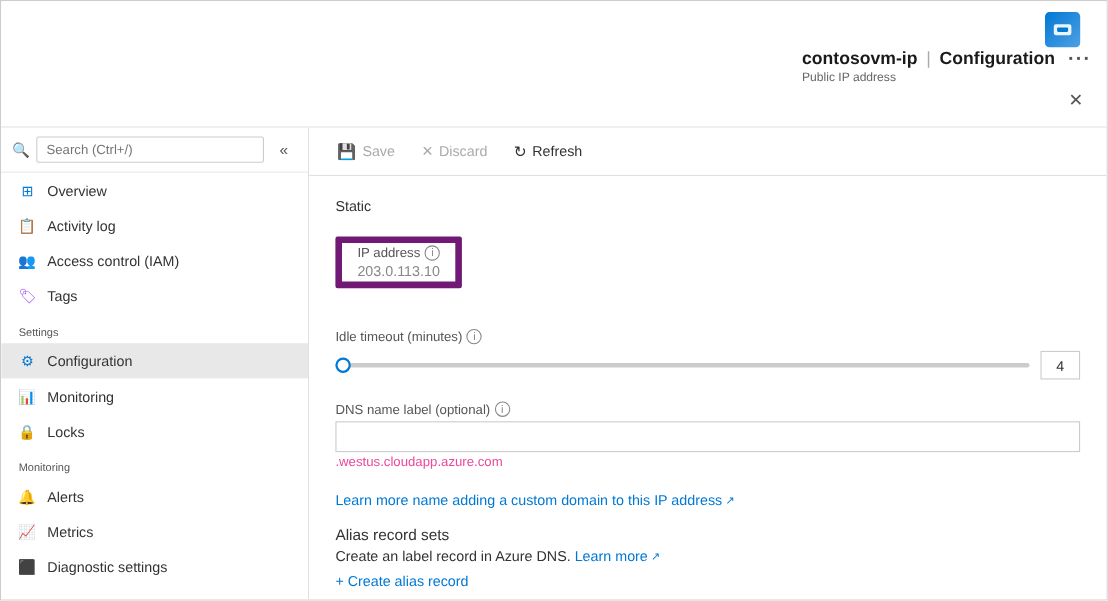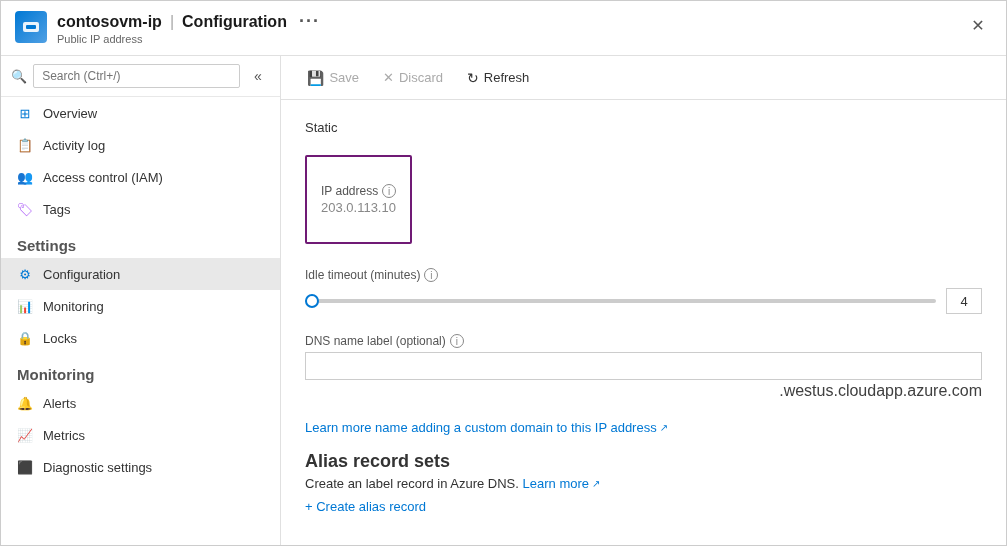--- a/index.html
+++ b/index.html
@@ -1,55 +1,55 @@
 <!DOCTYPE html>
 <html><head>
   <meta charset="utf-8">
   <style>
     * { box-sizing: border-box; margin: 0; padding: 0; }
     body { font-family: 'Segoe UI', Arial, sans-serif; font-size: 13px; color: #333; background: #f5f5f5; display: flex; justify-content: center; align-items: center; height: 100vh; }
     .window { width: 1007px; height: 546px; background: #fff; border: 1px solid #ccc; box-shadow: 0 2px 12px rgba(0,0,0,0.2); display: flex; flex-direction: column; overflow: hidden; }
-    .title-bar { display: flex; align-items: flex-start; padding: 10px 14px; border-bottom: 1px solid #e0e0e0; background: #fff; min-height: 54px; }
+    .title-bar { display: flex; align-items: flex-end; padding: 10px 14px; border-bottom: 1px solid #e0e0e0; background: #fff; min-height: 54px; flex-direction: column; }
     .title-bar-icon { width: 32px; height: 32px; background: linear-gradient(135deg, #0078d4, #50a0e4); border-radius: 4px; margin-right: 10px; flex-shrink: 0; display: flex; align-items: center; justify-content: center; }
     .title-bar-icon svg { width: 20px; height: 20px; }
     .title-text { display: flex; flex-direction: column; flex: 1; }
     .title-main { font-size: 16px; font-weight: 600; color: #1a1a1a; display: flex; align-items: center; gap: 8px; }
     .title-separator { color: #aaa; font-weight: 300; }
     .title-sub { font-size: 11px; color: #666; margin-top: 1px; }
     .title-ellipsis { color: #555; cursor: pointer; font-size: 18px; letter-spacing: 1px; margin-left: 4px; }
     .close-btn { width: 28px; height: 28px; display: flex; align-items: center; justify-content: center; cursor: pointer; color: #555; font-size: 16px; border-radius: 4px; }
     .content { display: flex; flex: 1; overflow: hidden; }
     .sidebar { width: 280px; min-width: 280px; background: #fff; border-right: 1px solid #e0e0e0; display: flex; flex-direction: column; overflow-y: auto; }
     .search-bar { display: flex; align-items: center; padding: 8px 10px; border-bottom: 1px solid #e8e8e8; gap: 6px; }
     .search-input { flex: 1; border: 1px solid #ccc; border-radius: 2px; padding: 4px 8px; font-size: 12px; color: #555; outline: none; }
     .collapse-btn { width: 24px; height: 24px; display: flex; align-items: center; justify-content: center; cursor: pointer; color: #555; font-size: 14px; }
     .nav-item { display: flex; align-items: center; padding: 8px 16px; cursor: pointer; gap: 10px; color: #333; font-size: 13px; }
     .nav-item.active { background: #e8e8e8; font-weight: 500; }
     .nav-icon { width: 16px; height: 16px; flex-shrink: 0; display: flex; align-items: center; justify-content: center; }
-    .section-label { padding: 12px 16px 4px 16px; font-size: 15px; font-weight: 700; color: #555; text-transform: none; }
+    .section-label { padding: 12px 16px 4px 16px; font-size: 10px; font-weight: 400; color: #555; text-transform: none; }
     .main { flex: 1; display: flex; flex-direction: column; overflow: hidden; background: #fff; }
     .toolbar { display: flex; align-items: center; padding: 8px 16px; border-bottom: 1px solid #e0e0e0; gap: 4px; min-height: 44px; }
     .toolbar-btn { display: flex; align-items: center; gap: 5px; padding: 4px 10px; cursor: pointer; color: #333; font-size: 13px; border-radius: 2px; }
     .toolbar-btn.disabled { color: #aaa; cursor: default; }
     .page-content { flex: 1; overflow-y: auto; padding: 20px 24px; }
     .field-group { margin-bottom: 20px; }
     .field-label { font-size: 12px; color: #555; margin-bottom: 4px; display: flex; align-items: center; gap: 4px; }
     .field-value { font-size: 13px; color: #333; }
-    .ip-box { border: 2px solid #701a75; padding: 27px 14px; display: inline-block; margin-bottom: 4px; border-radius: 2px; }
+    .ip-box { border: 6px solid #701a75; padding: 2px 14px; display: inline-block; margin-bottom: 17px; border-radius: 2px; }
     .ip-box .field-label { margin-bottom: 2px; }
     .ip-value { font-size: 13px; color: #888; }
     .slider-container { display: flex; align-items: center; gap: 10px; margin-top: 6px; }
     .slider { flex: 1; height: 4px; background: #ccc; border-radius: 2px; position: relative; }
     .slider-thumb { width: 14px; height: 14px; background: #fff; border: 2px solid #0078d4; border-radius: 50%; position: absolute; left: 0; top: -5px; cursor: pointer; }
     .slider-value { width: 36px; height: 26px; border: 1px solid #ccc; display: flex; align-items: center; justify-content: center; font-size: 13px; }
     .dns-input { width: 100%; height: 28px; border: 1px solid #ccc; padding: 0 8px; font-size: 13px; outline: none; }
-    .dns-suffix { text-align: right; font-size: 16px; color: #404040; margin-top: 2px; }
+    .dns-suffix { text-align: left; font-size: 12px; color: #ec4899; margin-top: 2px; }
     .link { color: #0078d4; text-decoration: none; cursor: pointer; display: inline-flex; align-items: center; gap: 3px; }
     .alias-section { margin-top: 16px; }
-    .alias-title { font-size: 18px; font-weight: 700; margin-bottom: 4px; }
+    .alias-title { font-size: 14px; font-weight: 400; margin-bottom: 4px; }
     .alias-desc { font-size: 13px; color: #333; margin-bottom: 8px; }
     .create-alias { color: #0078d4; cursor: pointer; font-size: 13px; display: inline-flex; align-items: center; gap: 3px; }
     .info-icon { width: 14px; height: 14px; border-radius: 50%; border: 1px solid #888; display: inline-flex; align-items: center; justify-content: center; font-size: 10px; color: #888; cursor: pointer; }
     .external-icon { font-size: 10px; }
   </style>
 </head>
 <body>
 
 <div class="window">
 

